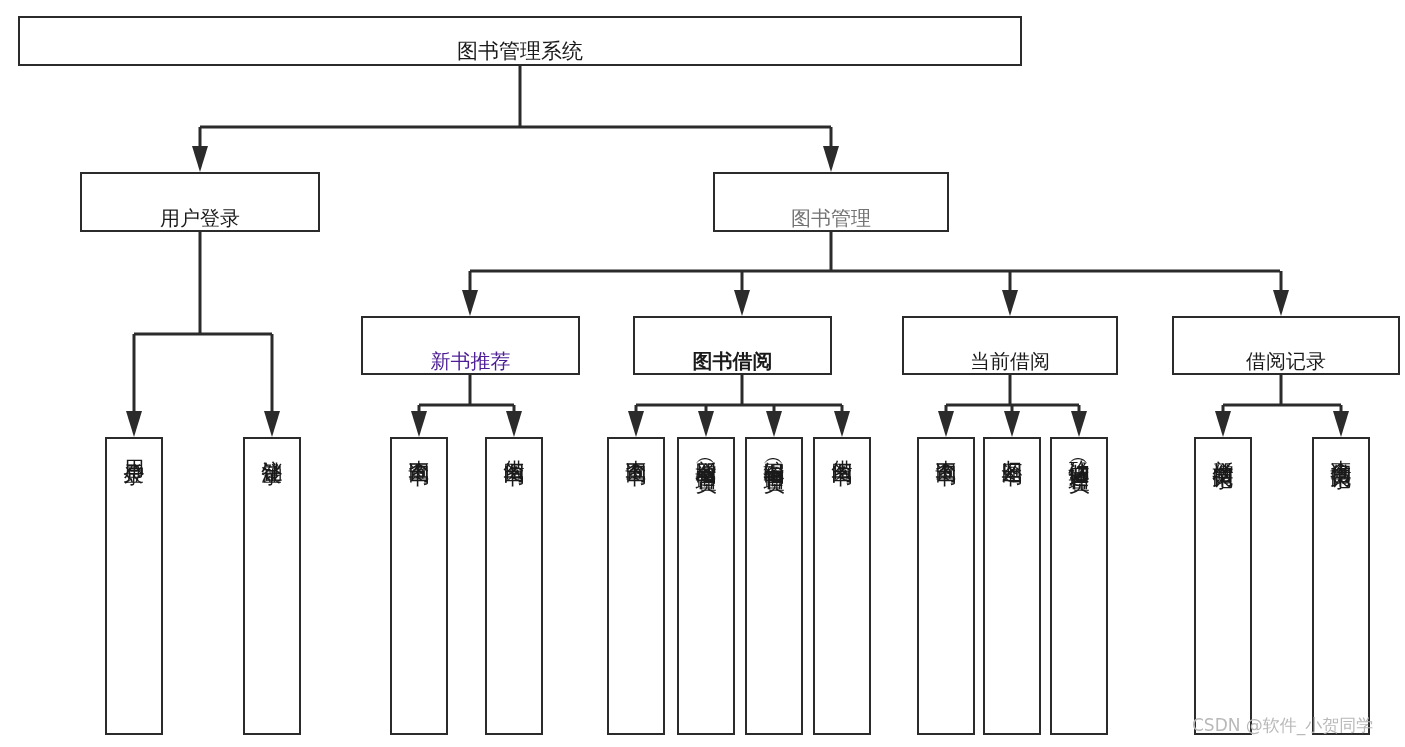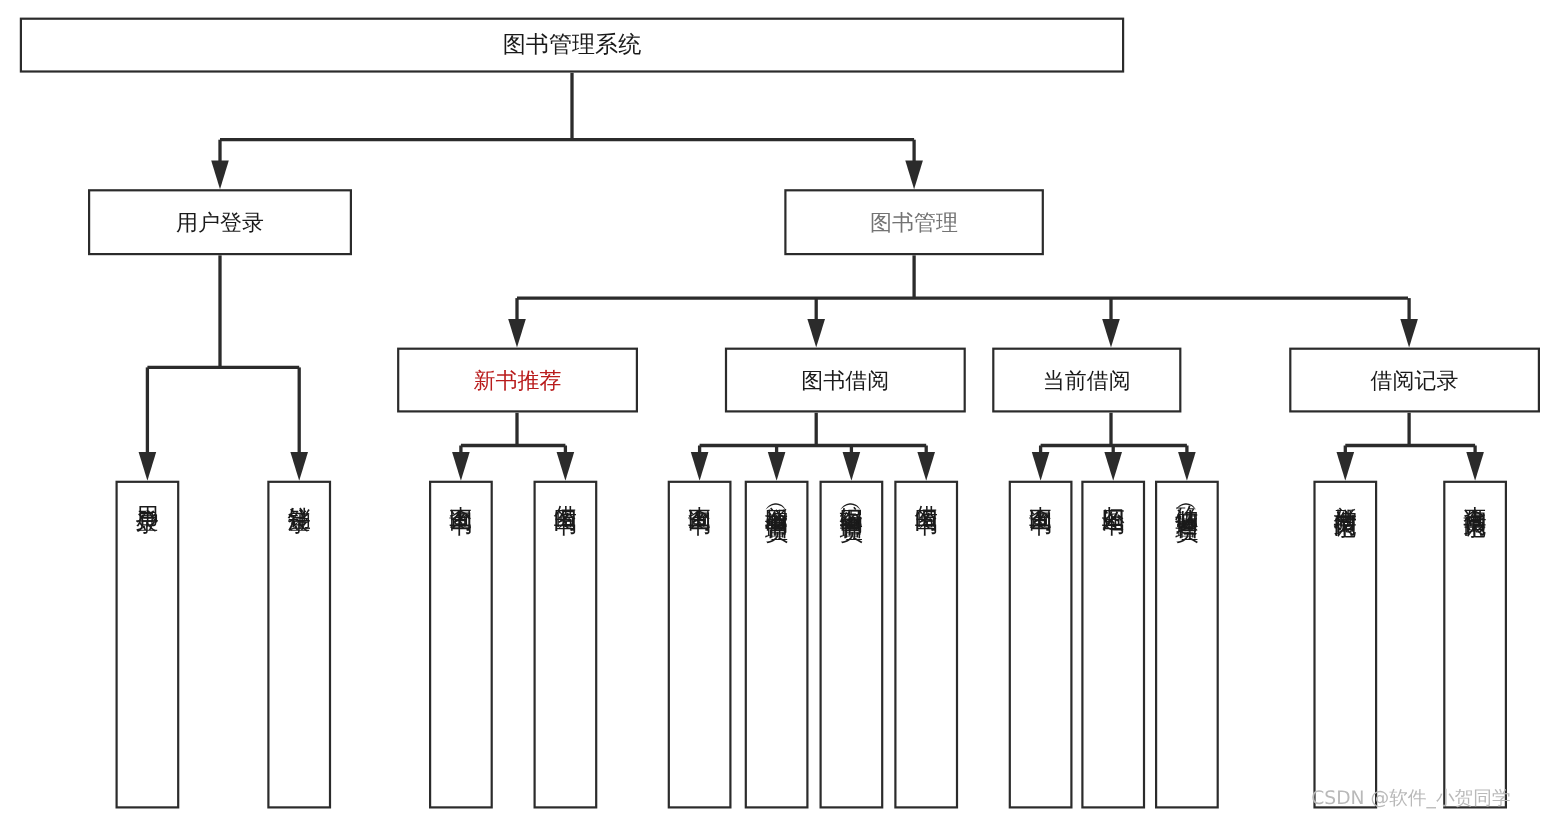--- a/index.html
+++ b/index.html
@@ -27,21 +27,21 @@
     width: 1405px;
     height: 747px;
     pointer-events: none;
   }
   .node-box {
     position: absolute;
     box-sizing: border-box;
     border: 2px solid #2b2b2b;
     background: #ffffff;
     display: flex;
-    align-items: center;
+    align-items: flex-end;
     justify-content: center;
     color: #1a1a1a;
   }
   .node-box.horizontal .node-label {
     writing-mode: horizontal-tb;
     text-align: center;
     line-height: 1.2;
   }
   .node-box.vertical {
     align-items: flex-start;
@@ -190,26 +190,26 @@
       <div class="node-box horizontal lvl-root" style="left: 18px; top: 16px; width: 1004px; height: 50px; border-color: rgb(43, 43, 43);">
         <span class="node-label" style="color: rgb(26, 26, 26);">图书管理系统</span>
       </div>
       <div class="node-box horizontal lvl-1" style="left: 80px; top: 172px; width: 240px; height: 60px; border-color: rgb(43, 43, 43);">
         <span class="node-label" style="color: rgb(26, 26, 26);">用户登录</span>
       </div>
       <div class="node-box horizontal lvl-1" style="left: 713px; top: 172px; width: 236px; height: 60px; border-color: rgb(43, 43, 43);">
         <span class="node-label" style="color: #737373;">图书管理</span>
       </div>
       <div class="node-box horizontal lvl-2" style="left: 361px; top: 316px; width: 219px; height: 59px; border-color: rgb(43, 43, 43);">
-        <span class="node-label" style="color: #b91c1c;">新书推荐</span>
-      </div>
-      <div class="node-box horizontal lvl-2" style="left: 659px; top: 316px; width: 219px; height: 59px; border-color: rgb(43, 43, 43);">
+        <span class="node-label" style="color: #4c1d95;">新书推荐</span>
+      </div>
+      <div class="node-box horizontal lvl-2" style="left: 633px; top: 316px; width: 199px; height: 59px; border-color: rgb(43, 43, 43); font-weight: bold;">
         <span class="node-label" style="color: rgb(26, 26, 26);">图书借阅</span>
       </div>
-      <div class="node-box horizontal lvl-2" style="left: 902px; top: 316px; width: 172px; height: 59px; border-color: rgb(43, 43, 43);">
+      <div class="node-box horizontal lvl-2" style="left: 902px; top: 316px; width: 216px; height: 59px; border-color: rgb(43, 43, 43);">
         <span class="node-label" style="color: rgb(26, 26, 26);">当前借阅</span>
       </div>
       <div class="node-box horizontal lvl-2" style="left: 1172px; top: 316px; width: 228px; height: 59px; border-color: rgb(43, 43, 43);">
         <span class="node-label" style="color: rgb(26, 26, 26);">借阅记录</span>
       </div>
       <div class="node-box vertical lvl-leaf" style="left: 105px; top: 437px; width: 58px; height: 298px; border-color: rgb(43, 43, 43);">
         <span class="node-label" style="color: rgb(26, 26, 26);">用户登录</span>
       </div>
       <div class="node-box vertical lvl-leaf" style="left: 243px; top: 437px; width: 58px; height: 298px; border-color: rgb(43, 43, 43);">
         <span class="node-label" style="color: rgb(26, 26, 26);">注销登录</span>

